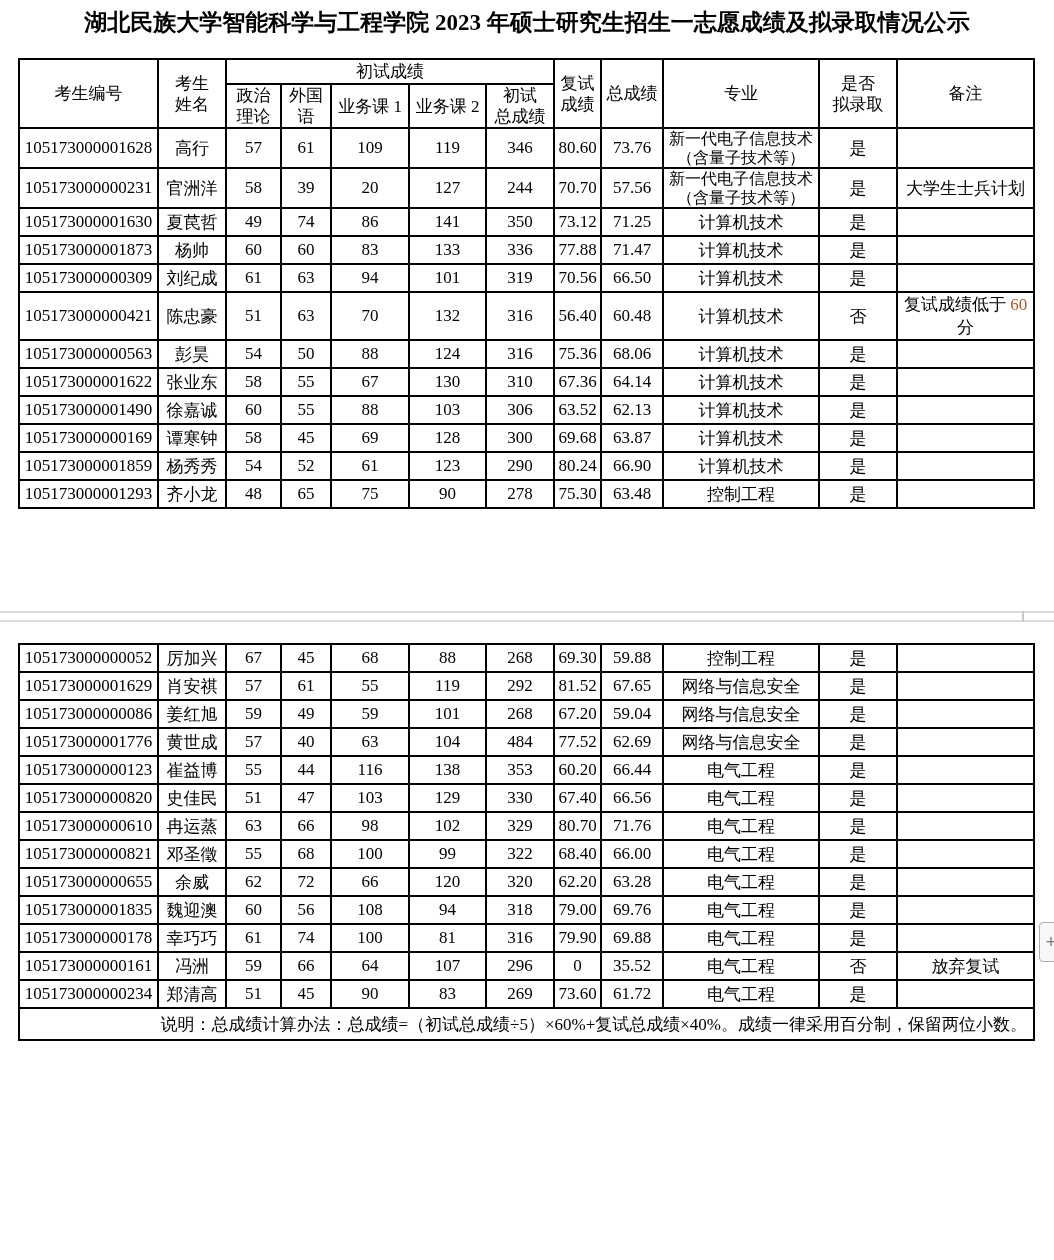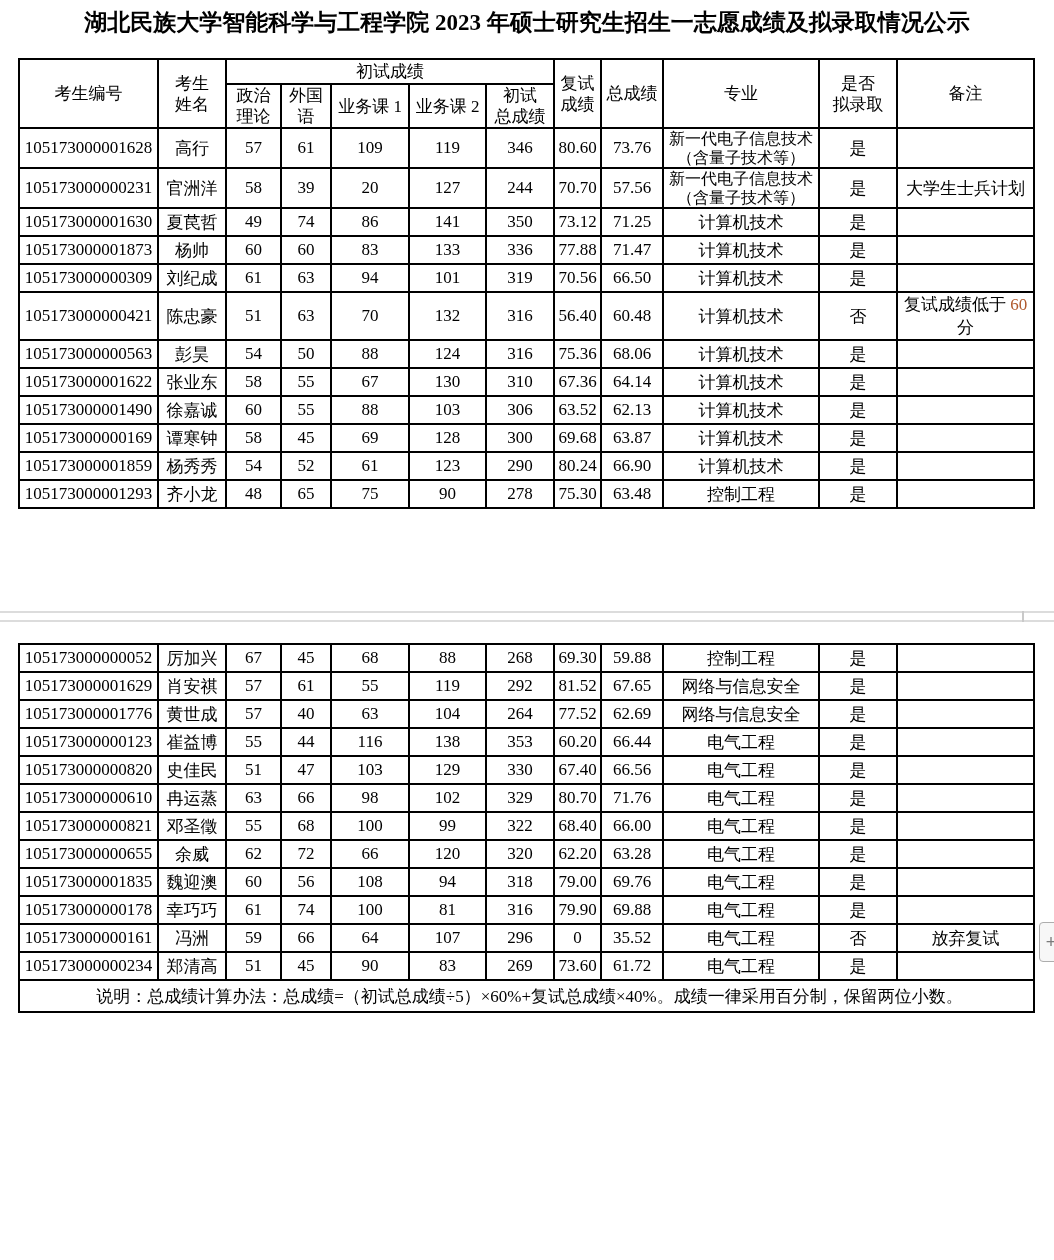--- a/index.html
+++ b/index.html
@@ -21,21 +21,21 @@
   .tbl th, .tbl td {
     border:2px solid #000; text-align:center; vertical-align:middle;
     font-size:17px; font-weight:normal; padding:0 2px; overflow:hidden;
   }
   thead tr.h1 { height:24px; }
   thead tr.h2 { height:40px; }
   tbody tr { height:28px; }
   .hline { line-height:21px; }
   td.major-wrap { font-size:16px; line-height:19px; padding:0 4px; word-break:break-all; }
   tr.note-row { height:32px; }
-  td.note-cell { text-align:center; padding:0 6px 0 12px; font-size:17px; }
+  td.note-cell { text-align:right; padding:0 6px 0 12px; font-size:17px; }
   
   .break-line { position:absolute; left:0; width:1054px; height:2px; background:#dcdcdc; }
   .bl1 { top:611px; }
   .bl2 { top:620px; }
   .break-connector { position:absolute; left:1022px; top:611px; width:2px; height:11px; background:#c9c9c9; }
   
   .plus-btn {
     position:absolute; left:1039px; top:922px; width:24px; height:40px;
     background:#f7f7f7; border:1px solid #adadad; border-radius:4px;
     color:#7a7a7a; font-size:18px; line-height:38px; text-align:center;
@@ -316,27 +316,41 @@
           <td>55</td>
           <td>119</td>
           <td>292</td>
           <td>81.52</td>
           <td>67.65</td>
           <td>网络与信息安全</td>
           <td>是</td>
           <td></td>
         </tr>
         <tr>
+          <td>105173000000086</td>
+          <td>姜红旭</td>
+          <td>59</td>
+          <td>49</td>
+          <td>59</td>
+          <td>101</td>
+          <td>268</td>
+          <td>67.20</td>
+          <td>59.04</td>
+          <td>网络与信息安全</td>
+          <td>是</td>
+          <td></td>
+        </tr>
+        <tr>
           <td>105173000001776</td>
           <td>黄世成</td>
           <td>57</td>
           <td>40</td>
           <td>63</td>
           <td>104</td>
-          <td>264</td>
+          <td>484</td>
           <td>77.52</td>
           <td>62.69</td>
           <td>网络与信息安全</td>
           <td>是</td>
           <td></td>
         </tr>
         <tr>
           <td>105173000000123</td>
           <td>崔益博</td>
           <td>55</td>

